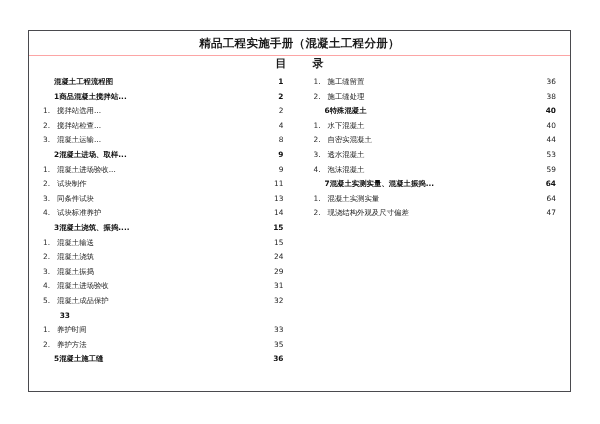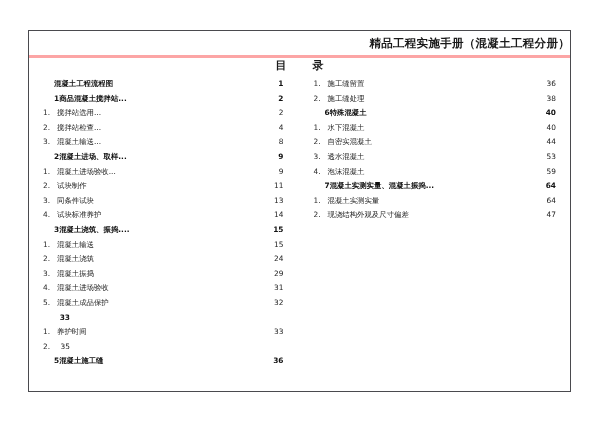--- a/index.html
+++ b/index.html
@@ -18,24 +18,24 @@
     left: 28px;
     top: 30px;
     width: 543px;
     height: 362px;
     border: 1.5px solid #4a4a4e;
     background: #ffffff;
     box-sizing: border-box;
   }
   .title-bar {
     height: 24px;
-    border-bottom: 3px solid #fca5a5;
+    border-bottom: 1px solid #fca5a5;
     display: flex;
     align-items: center;
-    justify-content: flex-end;
+    justify-content: center;
   }
   .doc-title {
     font-size: 11.5px;
     font-weight: bold;
     color: #1a1a1a;
     letter-spacing: 0.3px;
     white-space: nowrap;
   }
   .toc-heading {
     text-align: center;
@@ -127,21 +127,21 @@
           <span class="label">搅拌站选用...</span>
           <span class="page">2</span>
         </div>
         <div class="toc-row level-2">
           <span class="num">2.</span>
           <span class="label">搅拌站检查...</span>
           <span class="page">4</span>
         </div>
         <div class="toc-row level-2">
           <span class="num">3.</span>
-          <span class="label">混凝土输送...</span>
+          <span class="label">混凝土运输...</span>
           <span class="page">8</span>
         </div>
         <div class="toc-row level-1">
           <span class="num"></span>
           <span class="label">2混凝土进场、取样...</span>
           <span class="page">9</span>
         </div>
         <div class="toc-row level-2">
           <span class="num">1.</span>
           <span class="label">混凝土进场验收...</span>
@@ -196,20 +196,21 @@
           <span class="num"></span>
           <span class="page">33</span>
         </div>
         <div class="toc-row level-2">
           <span class="num">1.</span>
           <span class="label">养护时间</span>
           <span class="page">33</span>
         </div>
         <div class="toc-row level-2">
           <span class="num">2.</span>
+          <span class="label">养护方法</span>
           <span class="page">35</span>
         </div>
         <div class="toc-row level-1">
           <span class="num"></span>
           <span class="label">5混凝土施工缝</span>
           <span class="page">36</span>
         </div>
       </div>
     <div class="col col-right" id="col-right">
         <div class="toc-row level-2">

